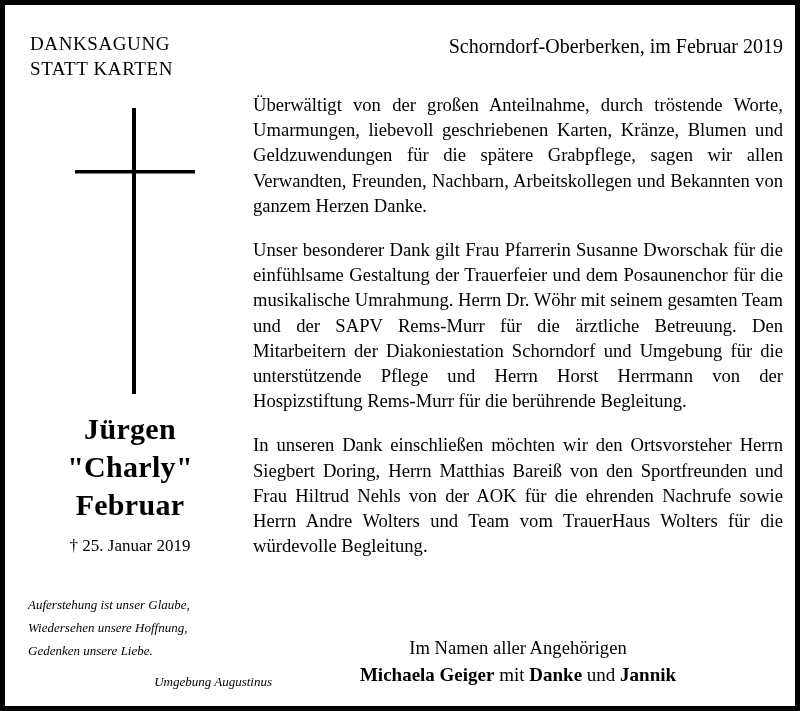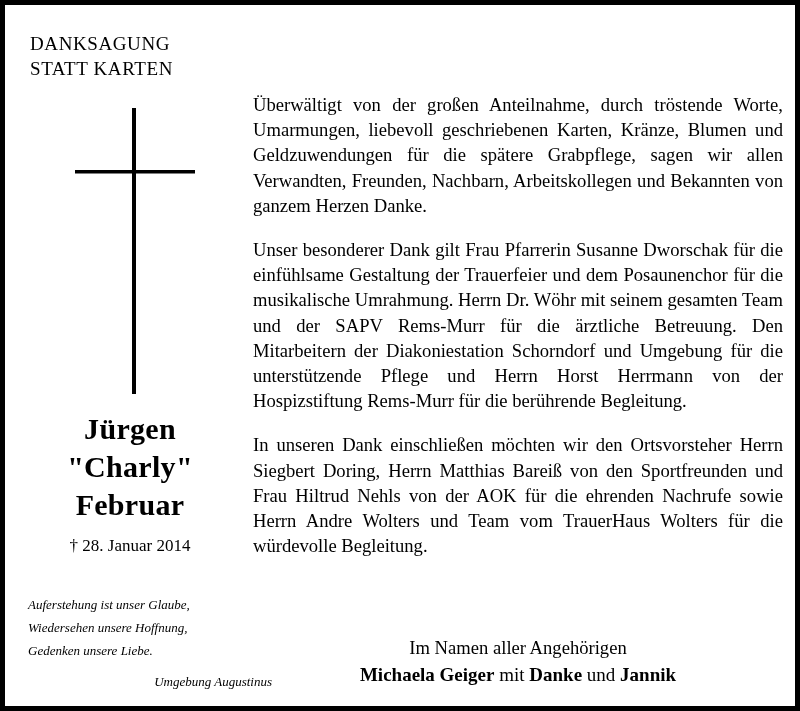--- a/index.html
+++ b/index.html
@@ -136,33 +136,34 @@
 </style>
 </head>
 <body>
 
 <div class="notice">
   <div class="inner">
 
     <div class="header-left">DANKSAGUNG
 STATT KARTEN</div>
 
+    <div class="header-right">Schorndorf-Oberberken, im Februar 2019</div>
 
     <div class="cross">
       <svg width="180" height="300" viewBox="0 0 180 300" aria-hidden="true">
         <rect x="67" y="8" width="4" height="286" fill="#000000"></rect>
         <rect x="10" y="70" width="120" height="3.5" fill="#000000"></rect>
       </svg>
     </div>
 
     <div class="name-block">
       <div class="nm">Jürgen</div>
       <div class="nm">"Charly"</div>
       <div class="nm">Februar</div>
-      <div class="dt">† 28. Januar 2014</div>
+      <div class="dt">† 25. Januar 2019</div>
     </div>
 
     <div class="quote">
       <div class="q-line">Auferstehung ist unser Glaube,
 Wiedersehen unsere Hoffnung,
 Gedenken unsere Liebe.</div>
       <div class="q-author">Umgebung Augustinus</div>
     </div>
 
     <div class="body-col">

